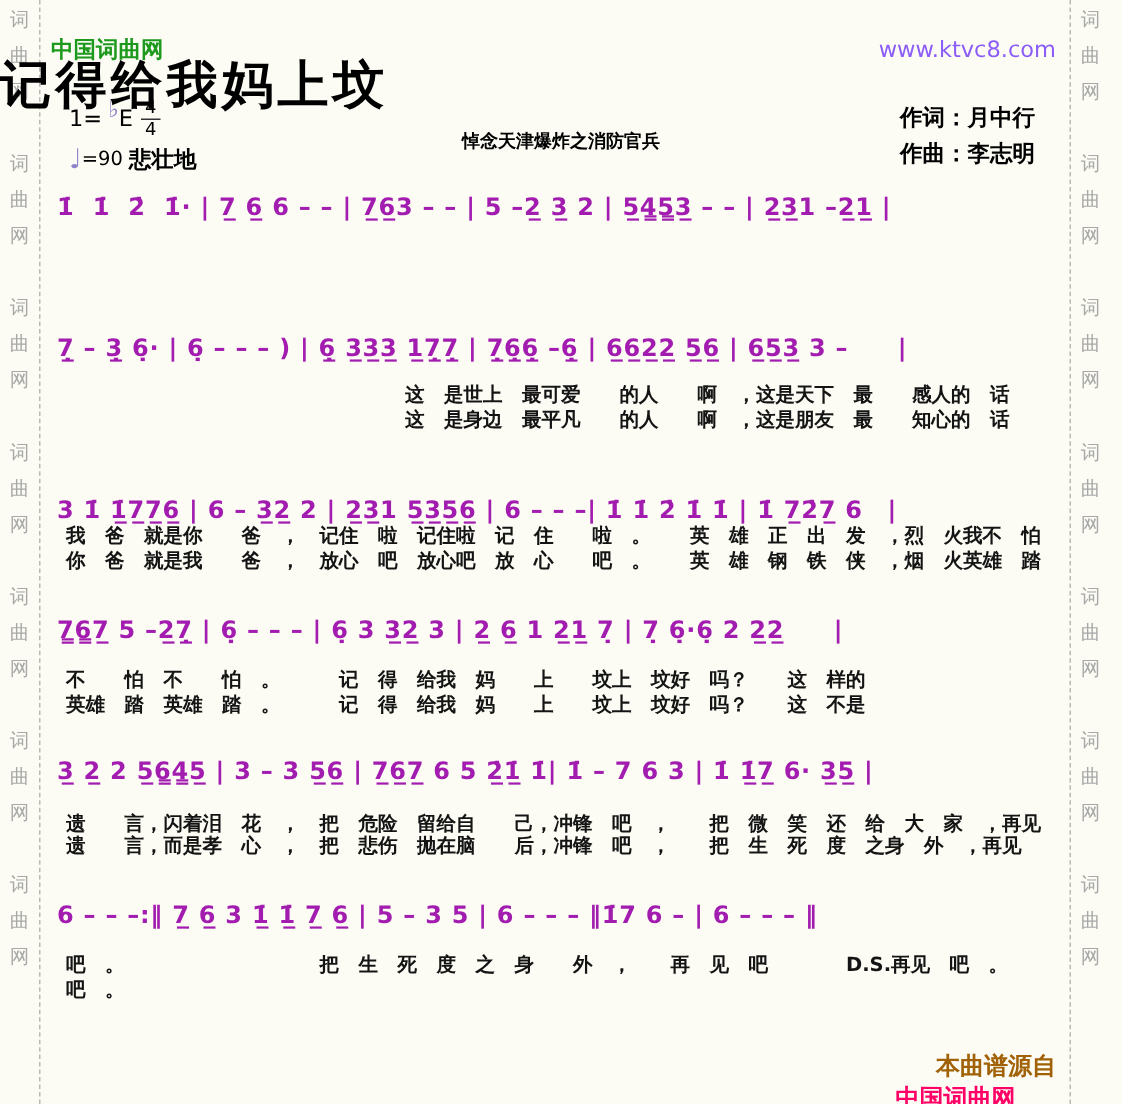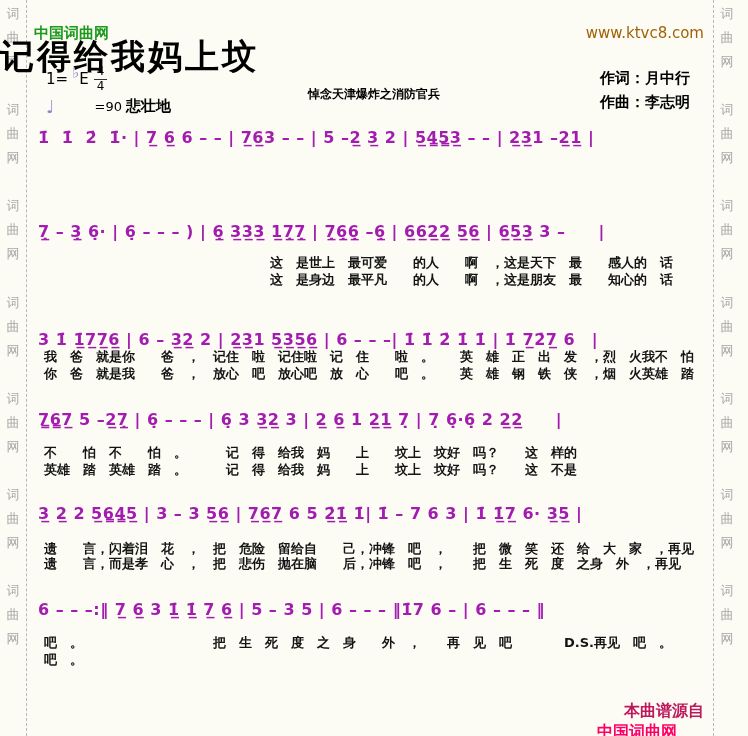--- a/index.html
+++ b/index.html
@@ -13,34 +13,34 @@
   .dash.right{right:34px}
   .wm{
     position:absolute;top:2px;width:18px;text-align:center;
     color:#a8a8a8;font-size:13px;line-height:1.85;white-space:pre-line;
     user-select:none;
   }
   .wm.left{left:4px}
   .wm.right{right:12px}
 
   .site-name{position:absolute;left:34px;top:24px;font-size:15px;font-weight:bold;color:#1d9a1d;}
-  .site-url{position:absolute;right:44px;top:24px;font-size:15px;color:#a16207;}
+  .site-url{position:absolute;right:44px;top:24px;font-size:15px;color:#8b5cf6;}
   .title{position:absolute;left:0;right:0;top:34px;text-align:left;font-size:34px;font-weight:bold;letter-spacing:3px;color:#000;}
   .subtitle{position:absolute;left:0;right:0;top:86px;text-align:center;font-size:12px;font-weight:bold;color:#000;}
   .credits{position:absolute;left:600px;top:66px;font-size:15px;font-weight:bold;line-height:24px;color:#000;}
 
   .keysig{position:absolute;left:46px;top:66px;font-size:15px;color:#000;}
   .keysig .row1{display:flex;align-items:center;height:26px;}
   .keysig .flat{color:#8f85cc;font-size:15px;position:relative;top:-6px;margin-left:4px;}
   .keysig .frac{display:inline-block;text-align:center;font-size:12px;line-height:1.1;margin-left:5px;}
   .keysig .num{display:block;border-bottom:1px solid #333;padding:0 3px;}
   .keysig .den{display:block;padding:0 3px;}
   .keysig .row2{display:flex;align-items:center;margin-top:4px;}
   .keysig .qnote{color:#8f85cc;font-size:18px;}
-  .keysig .tempo-val{font-size:13px;margin-left:40px;}
+  .keysig .tempo-val{font-size:13px;}
   .keysig .mood{font-weight:bold;font-size:15px;margin-left:4px;color:#000;}
 
   .notes{
     position:absolute;left:38px;right:24px;height:32px;
     font-size:16px;font-weight:bold;white-space:pre;color:#a21caf;
     letter-spacing:0.5px;
   }
   .lyr{
     position:absolute;left:44px;right:16px;height:17px;
     font-size:13px;font-weight:bold;white-space:pre;color:#141414;
@@ -52,21 +52,21 @@
   .sys3 .notes{top:330px}
   .sys3 .lyr.a{top:348px}  .sys3 .lyr.b{top:365px}
   .sys4 .notes{top:410px}
   .sys4 .lyr.a{top:444px}  .sys4 .lyr.b{top:461px}
   .sys5 .notes{top:504px}
   .sys5 .lyr.a{top:540px}  .sys5 .lyr.b{top:555px}
   .sys6 .notes{top:600px}
   .sys6 .lyr.a{top:634px}  .sys6 .lyr.b{top:651px}
 
   .footer{position:absolute;top:682px;right:44px;font-size:16px;font-weight:bold;white-space:pre;}
-  .footer .label{color:#be185d;margin-left:47px;}
+  .footer .label{color:#a16207;margin-left:47px;}
   .footer .site{color:#ff0066;margin-left:20px;}
 </style>
 </head>
 <body>
 
 <div class="wm left">词
 曲
 网
 
 词

